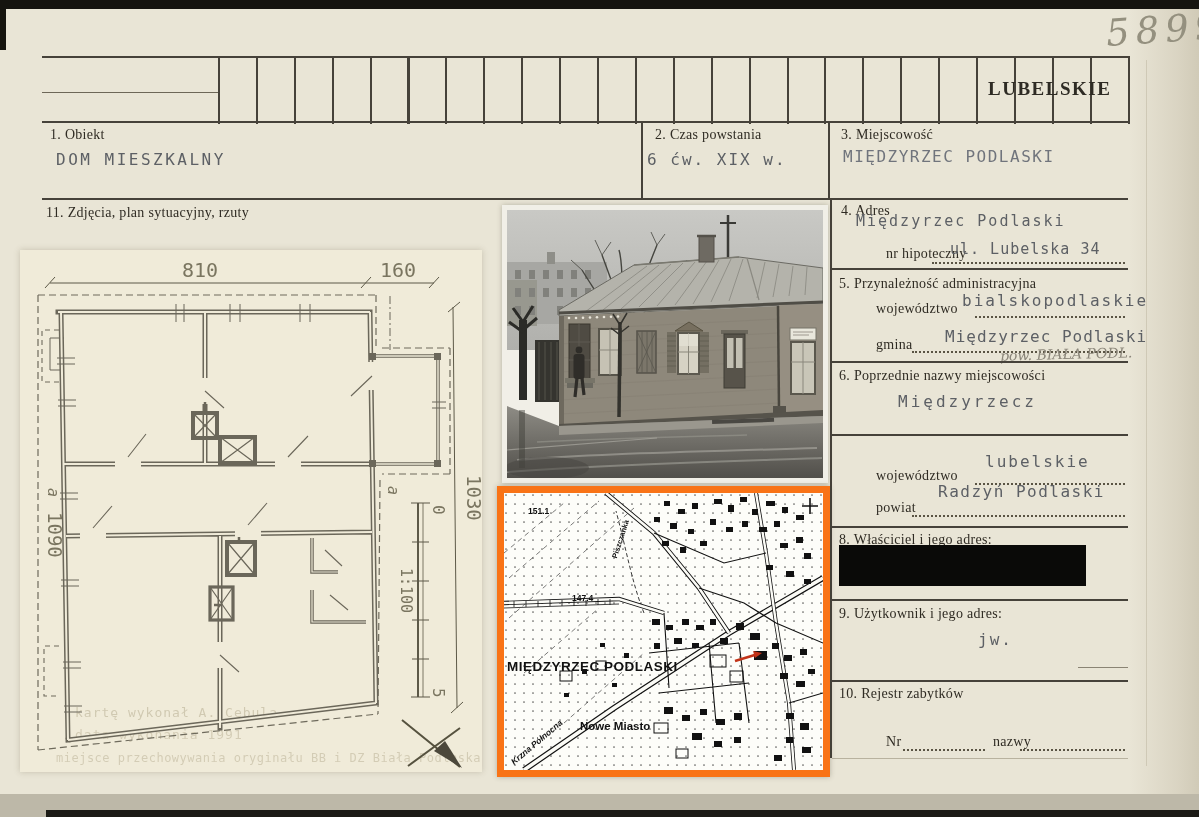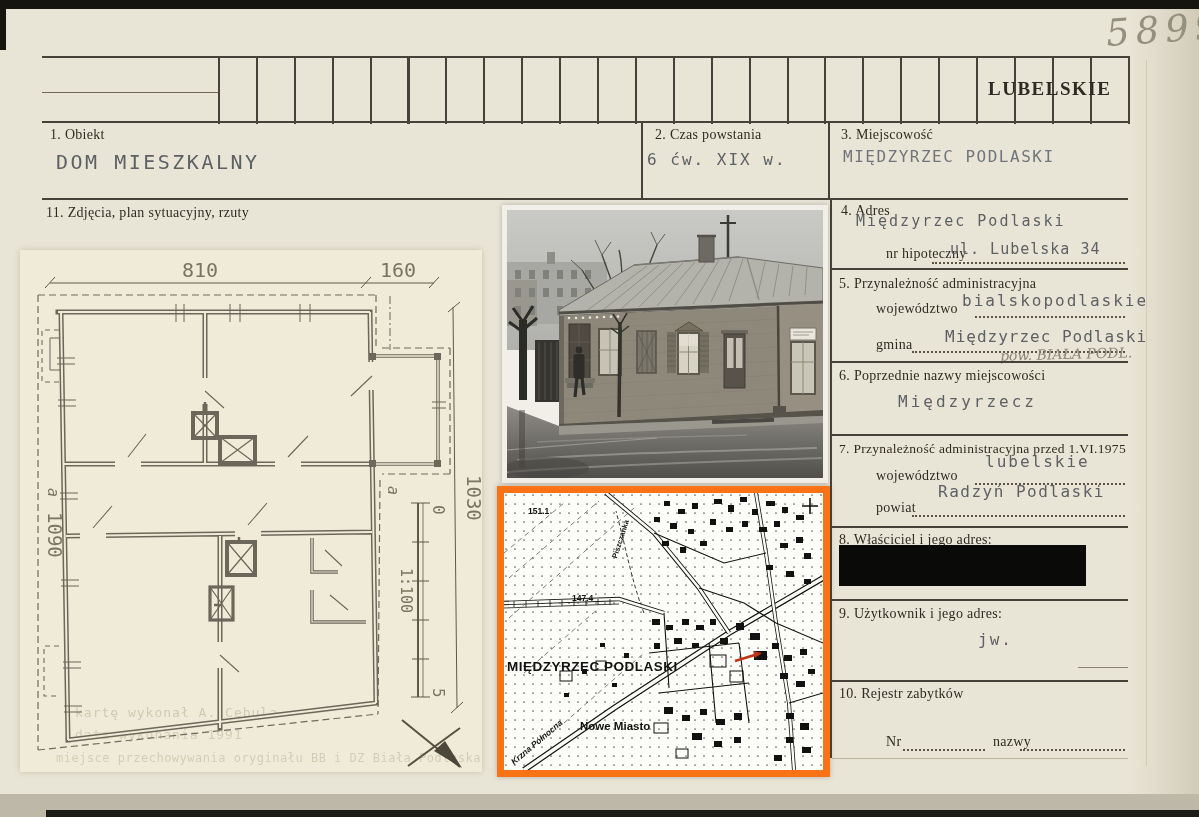--- a/index.html
+++ b/index.html
@@ -55,21 +55,21 @@
   <div class="abs comb" style="left:218px;top:56px;width:912px;height:66px;"></div>
   <div class="abs stamp" style="left:988px;top:78px;">LUBELSKIE</div>
 
   <div class="abs hline" style="left:42px;top:121px;width:1086px;"></div>
   <div class="abs vline" style="left:641px;top:121px;height:78px;"></div>
   <div class="abs vline" style="left:828px;top:121px;height:78px;"></div>
   <div class="abs hline" style="left:42px;top:198px;width:1086px;"></div>
   <div class="abs vline" style="left:830px;top:198px;height:560px;"></div>
 
   <div class="abs label" style="left:50px;top:127px;">1. Obiekt</div>
-  <div class="abs typed" style="left:56px;top:150px;font-size:20px;letter-spacing:2.5px;">DOM MIESZKALNY</div>
+  <div class="abs typed" style="left:56px;top:150px;font-size:16px;letter-spacing:2.5px;">DOM MIESZKALNY</div>
 
   <div class="abs label" style="left:655px;top:127px;">2. Czas powstania</div>
   <div class="abs typed" style="left:647px;top:150px;font-size:16px;letter-spacing:2px;">6 ćw. XIX w.</div>
 
   <div class="abs label" style="left:841px;top:127px;">3. Miejscowość</div>
   <div class="abs typed typed-light" style="left:843px;top:147px;font-size:16px;letter-spacing:1.5px;">MIĘDZYRZEC PODLASKI</div>
 
   <div class="abs label" style="left:46px;top:205px;">11. Zdjęcia, plan sytuacyjny, rzuty</div>
 
   <div class="abs label" style="left:841px;top:203px;">4. Adres</div>
@@ -86,21 +86,20 @@
   <div class="abs label" style="left:876px;top:337px;">gmina</div>
   <div class="abs dotted" style="left:912px;top:351px;width:213px;"></div>
   <div class="abs typed" style="left:945px;top:327px;font-size:16px;letter-spacing:1px;">Międzyrzec Podlaski</div>
   <div class="abs pencil" style="left:1000px;top:346px;font-size:14px;transform:rotate(-1.5deg);">pow. BIAŁA PODL.</div>
   <div class="abs hline" style="left:832px;top:361px;width:296px;"></div>
 
   <div class="abs label" style="left:839px;top:368px;">6. Poprzednie nazwy miejscowości</div>
   <div class="abs typed" style="left:898px;top:392px;font-size:16px;letter-spacing:3px;">Międzyrzecz</div>
   <div class="abs hline" style="left:832px;top:434px;width:296px;"></div>
 
-  <div class="abs label" style="left:839px;top:441px;font-size:13.5px;">7. Przynależność administracyjna przed 1.VI.1975</div>
   <div class="abs typed" style="left:985px;top:452px;font-size:16px;letter-spacing:2px;">lubelskie</div>
   <div class="abs label" style="left:876px;top:468px;">województwo</div>
   <div class="abs dotted" style="left:975px;top:483px;width:150px;"></div>
   <div class="abs typed" style="left:938px;top:482px;font-size:16px;letter-spacing:1.5px;">Radzyń Podlaski</div>
   <div class="abs label" style="left:876px;top:500px;">powiat</div>
   <div class="abs dotted" style="left:912px;top:515px;width:213px;"></div>
   <div class="abs hline" style="left:832px;top:526px;width:296px;"></div>
 
   <div class="abs label" style="left:839px;top:532px;">8. Właściciel i jego adres:</div>
   <div class="abs redact" style="left:839px;top:545px;width:247px;height:41px;"></div>

